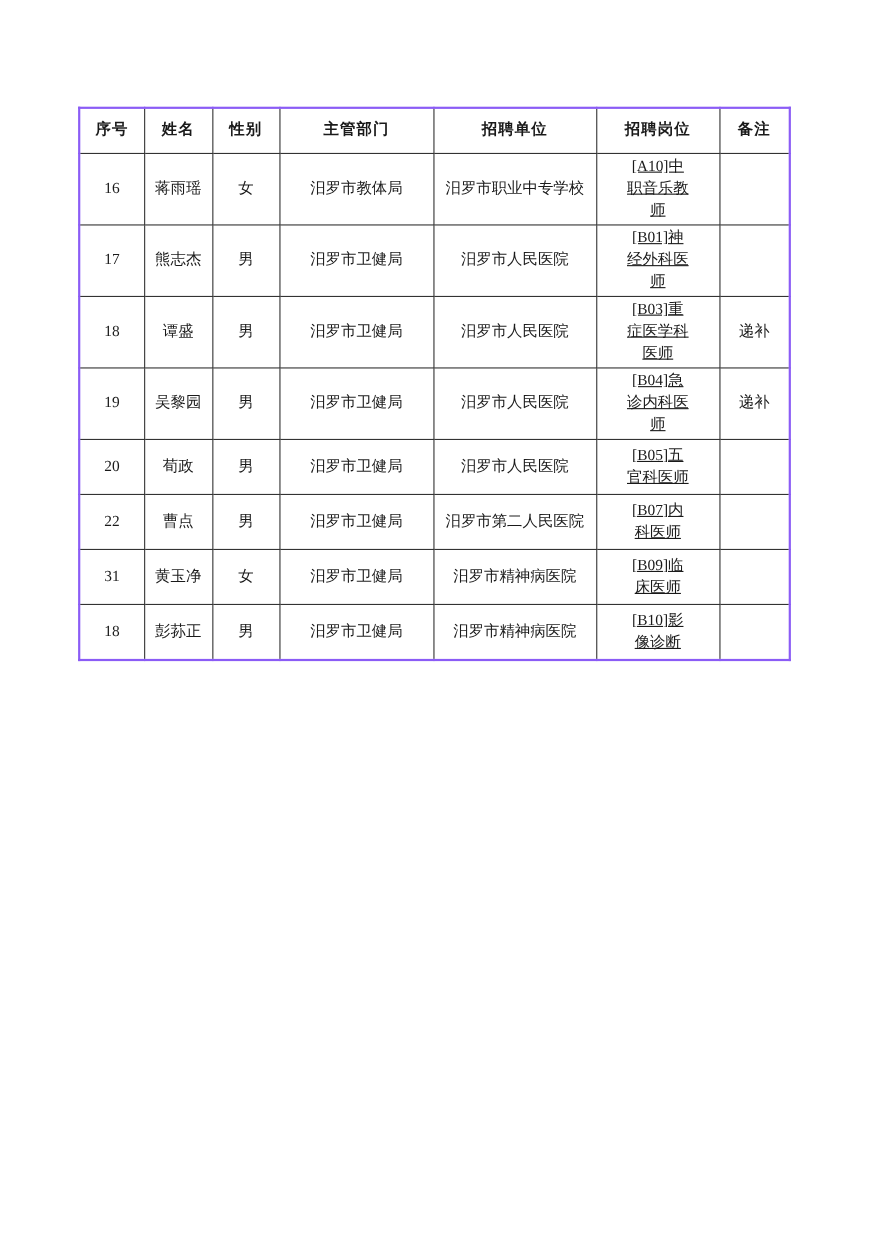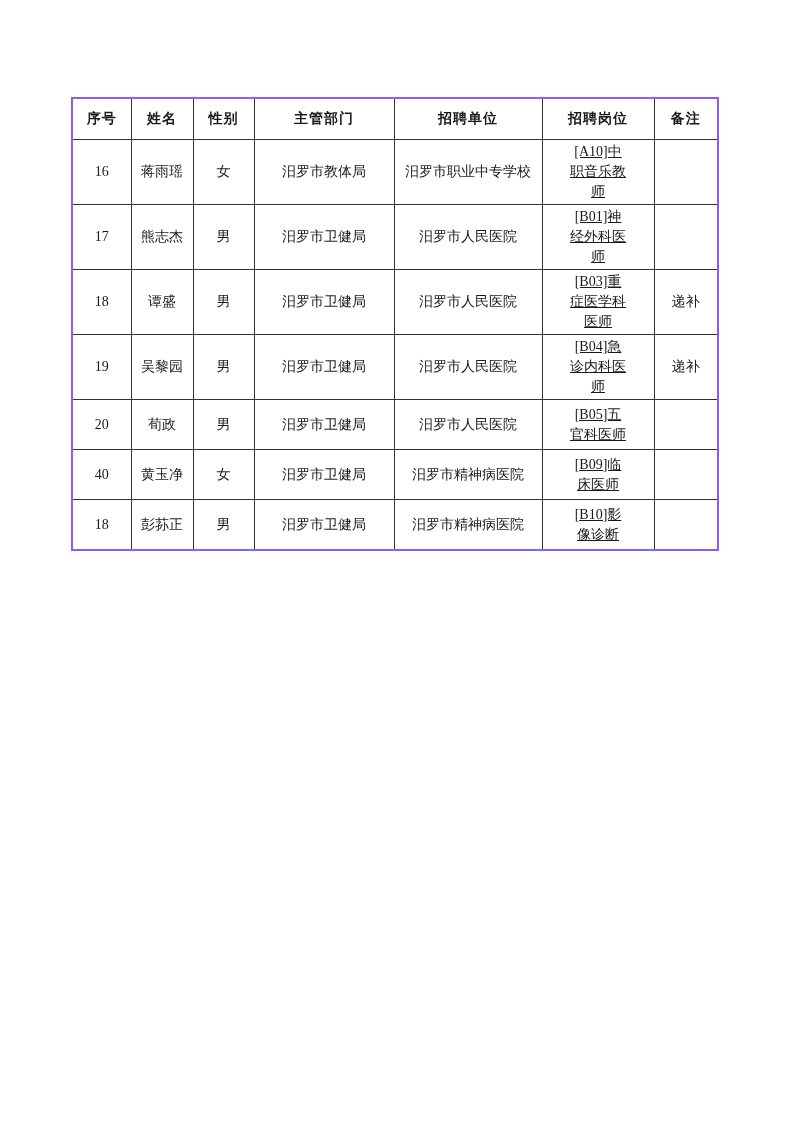--- a/index.html
+++ b/index.html
@@ -121,21 +121,30 @@
         <tr>
           <td class="col-no">20</td>
           <td class="col-name">荀政</td>
           <td class="col-gender">男</td>
           <td class="col-dept">汨罗市卫健局</td>
           <td class="col-unit">汨罗市人民医院</td>
           <td class="col-position">[B05]五官科医师</td>
           <td class="col-remark"></td>
         </tr>
         <tr>
-          <td class="col-no">40</td>
+          <td class="col-no">22</td>
+          <td class="col-name">曹点</td>
+          <td class="col-gender">男</td>
+          <td class="col-dept">汨罗市卫健局</td>
+          <td class="col-unit">汨罗市第二人民医院</td>
+          <td class="col-position">[B07]内科医师</td>
+          <td class="col-remark"></td>
+        </tr>
+        <tr>
+          <td class="col-no">31</td>
           <td class="col-name">黄玉净</td>
           <td class="col-gender">女</td>
           <td class="col-dept">汨罗市卫健局</td>
           <td class="col-unit">汨罗市精神病医院</td>
           <td class="col-position">[B09]临床医师</td>
           <td class="col-remark"></td>
         </tr>
         <tr>
           <td class="col-no">18</td>
           <td class="col-name">彭荪正</td>

